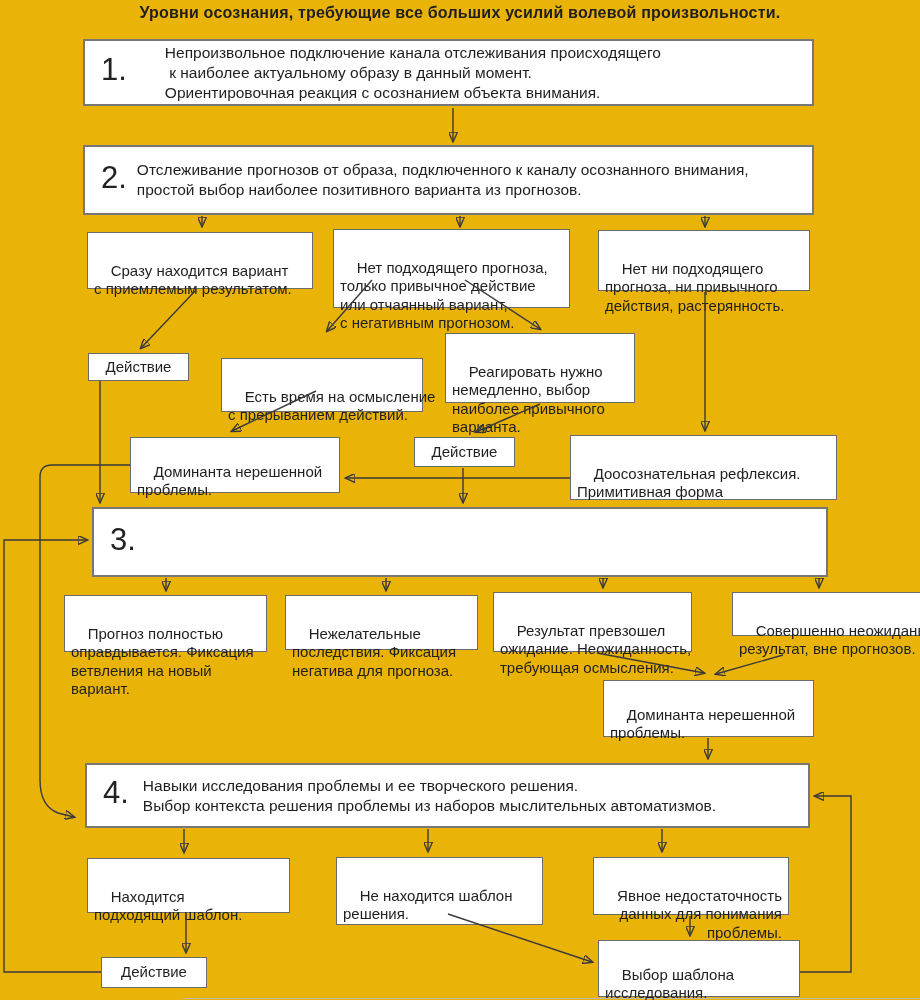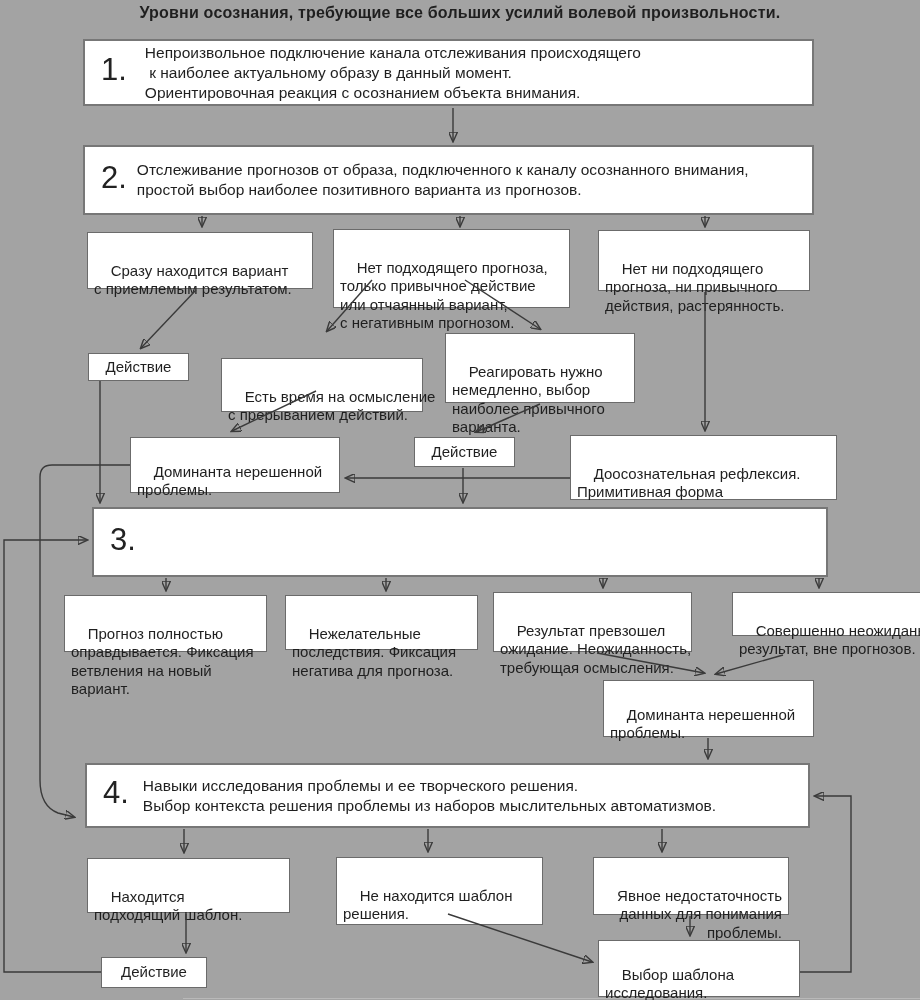--- a/index.html
+++ b/index.html
@@ -1,17 +1,17 @@
 <!DOCTYPE html>
 <html><head>
 <meta charset="utf-8">
 <style>
   html,body{margin:0;padding:0;background:#fff;}
   #canvas{
-    position:relative;width:920px;height:1000px;background:#a3a3a3;overflow:hidden;
+    position:relative;width:920px;height:1000px;background:#eab308;overflow:hidden;
     font-family:"Liberation Sans", sans-serif;color:#1f1f1f;
   }
   .title{
     position:absolute;top:4px;left:0;width:920px;text-align:center;
     font-size:16px;font-weight:bold;letter-spacing:0.2px;
   }
   .box{
     position:absolute;background:#fff;border:1.5px solid #6b6b6b;
     box-sizing:border-box;font-size:15px;line-height:18.5px;
   }
@@ -33,21 +33,21 @@
 </style>
 </head>
 <body>
 
 <div id="canvas">
 
   <div class="title">Уровни осознания, требующие все больших усилий волевой произвольности.</div>
 
   <div class="box level" style="left:83px;top:39px;width:731px;height:67px;">
     <span class="num">1.</span>
-    <span class="lvl-txt" style="margin-left:18px;">Непроизвольное подключение канала отслеживания происходящего
+    <span class="lvl-txt" style="margin-left:38px;">Непроизвольное подключение канала отслеживания происходящего
  к наиболее актуальному образу в данный момент.
 Ориентировочная реакция с осознанием объекта внимания.</span>
   </div>
 
   <div class="box level" style="left:83px;top:145px;width:731px;height:70px;">
     <span class="num">2.</span>
     <span class="lvl-txt" style="margin-left:10px;">Отслеживание прогнозов от образа, подключенного к каналу осознанного внимания,
 простой выбор наиболее позитивного варианта из прогнозов.</span>
   </div>
 

